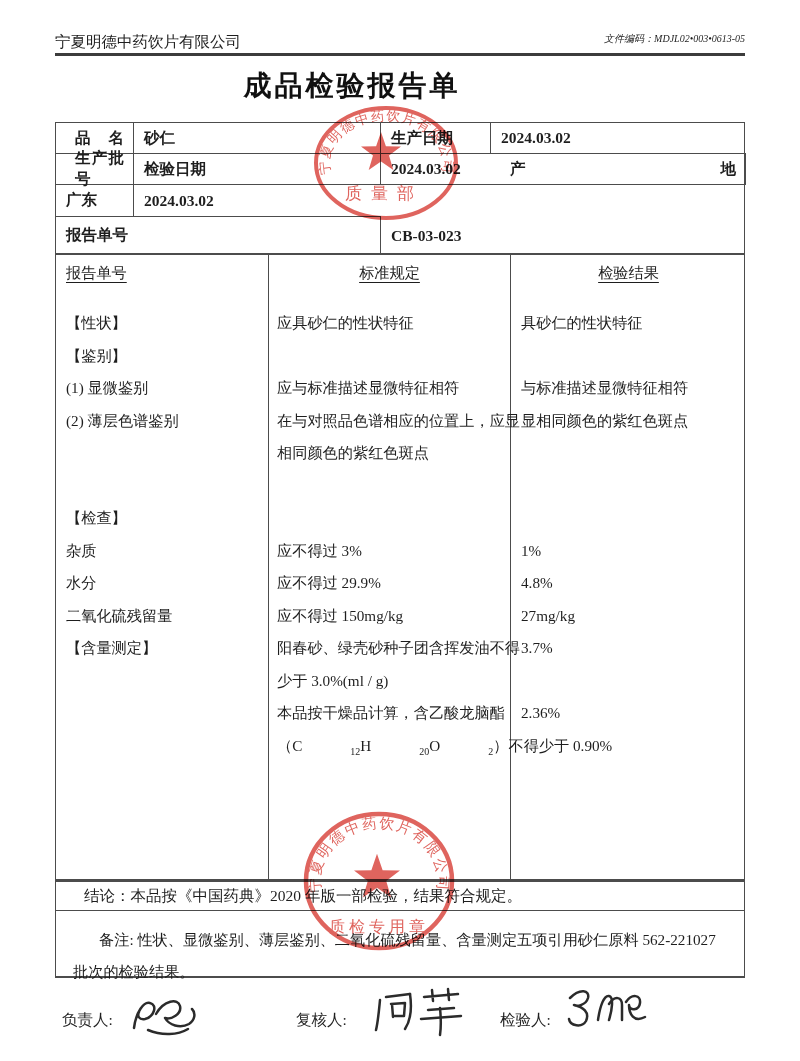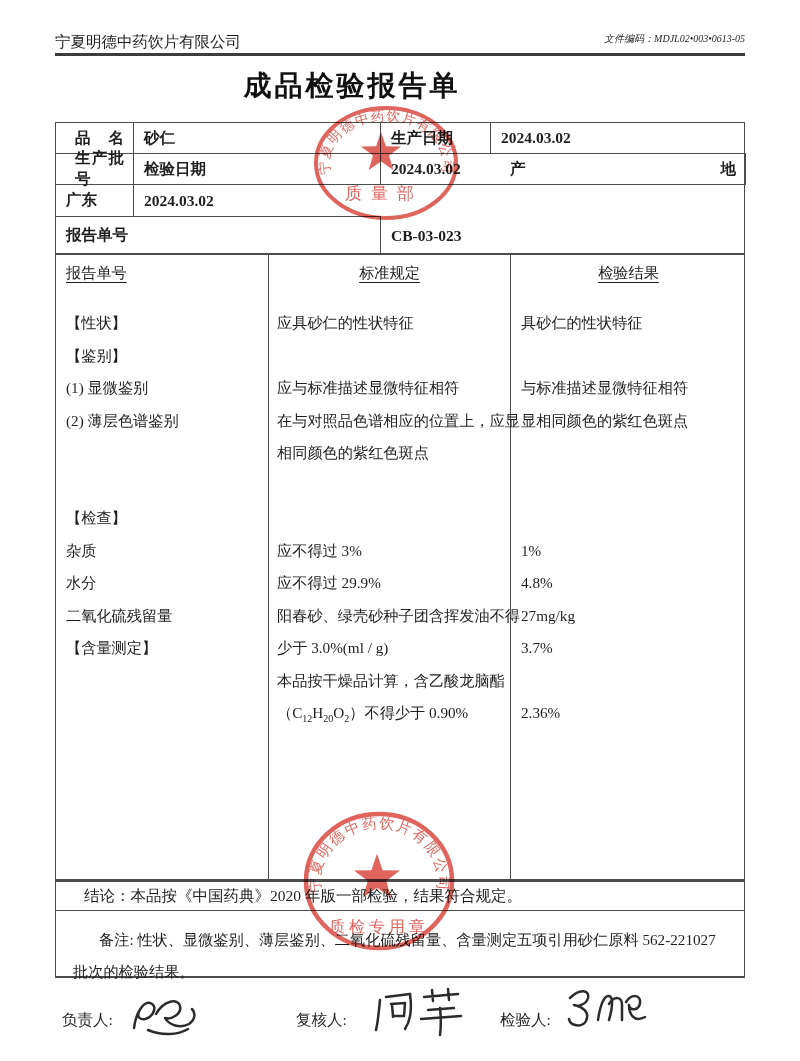--- a/index.html
+++ b/index.html
@@ -26,21 +26,21 @@
            grid-template-columns:213px 242px 235px;border:1px solid #4c4c4c;box-sizing:border-box;font-size:15.2px;}
   .mcol{border-right:1px solid #4c4c4c;box-sizing:border-box;}
   .mcol.last{border-right:none;}
   .mhead{height:53px;box-sizing:border-box;padding-top:9px;}
   .mhead span{text-decoration:underline;text-underline-offset:4px;}
   .mhead.c{text-align:center;font-family:Liberation Mono, monospace;}
   .mhead.l{padding-left:10px;}
   .mline{height:32.5px;line-height:32.5px;white-space:nowrap;}
   .p10{padding-left:10px;}
   .p8{padding-left:8px;}
-  sub{font-size:10px;}
+  sub{font-size:10px;margin-left:48px;}
   
   .concl{left:55px;top:880px;width:690px;height:31px;border:1px solid #4c4c4c;border-top-width:2px;
          box-sizing:border-box;font-size:15.5px;line-height:28px;padding-left:28px;}
   .remark{left:55px;top:911px;width:690px;height:67px;border:1px solid #4c4c4c;border-top:none;border-bottom-width:2px;
           box-sizing:border-box;font-size:15.2px;line-height:32px;padding:1px 6px 0 5px;}
   .remark p{margin:12px;text-indent:26px;}
   
   .sigrow{left:0;top:1002px;width:686px;height:56px;font-size:15.5px;}
   .siglabel{position:absolute;top:8px;}
   .sigsvg{position:absolute;}
@@ -108,20 +108,21 @@
       <div class="mhead c"><span>标准规定</span></div>
       <div class="mline p8">应具砂仁的性状特征</div>
       <div class="mline p8"></div>
       <div class="mline p8">应与标准描述显微特征相符</div>
       <div class="mline p8">在与对照品色谱相应的位置上，应显</div>
       <div class="mline p8">相同颜色的紫红色斑点</div>
       <div class="mline p8"></div>
       <div class="mline p8"></div>
       <div class="mline p8">应不得过 3%</div>
       <div class="mline p8">应不得过 29.9%</div>
+      <div class="mline p8">应不得过 150mg/kg</div>
       <div class="mline p8">阳春砂、绿壳砂种子团含挥发油不得</div>
       <div class="mline p8">少于 3.0%(ml / g)</div>
       <div class="mline p8">本品按干燥品计算，含乙酸龙脑酯</div>
       <div class="mline p8"><span>（C</span><sub>12</sub><span>H</span><sub>20</sub><span>O</span><sub>2</sub><span>）不得少于 0.90%</span></div>
     </div>
     <div class="mcol last">
       <div class="mhead c"><span>检验结果</span></div>
       <div class="mline p10">具砂仁的性状特征</div>
       <div class="mline p10"></div>
       <div class="mline p10">与标准描述显微特征相符</div>

